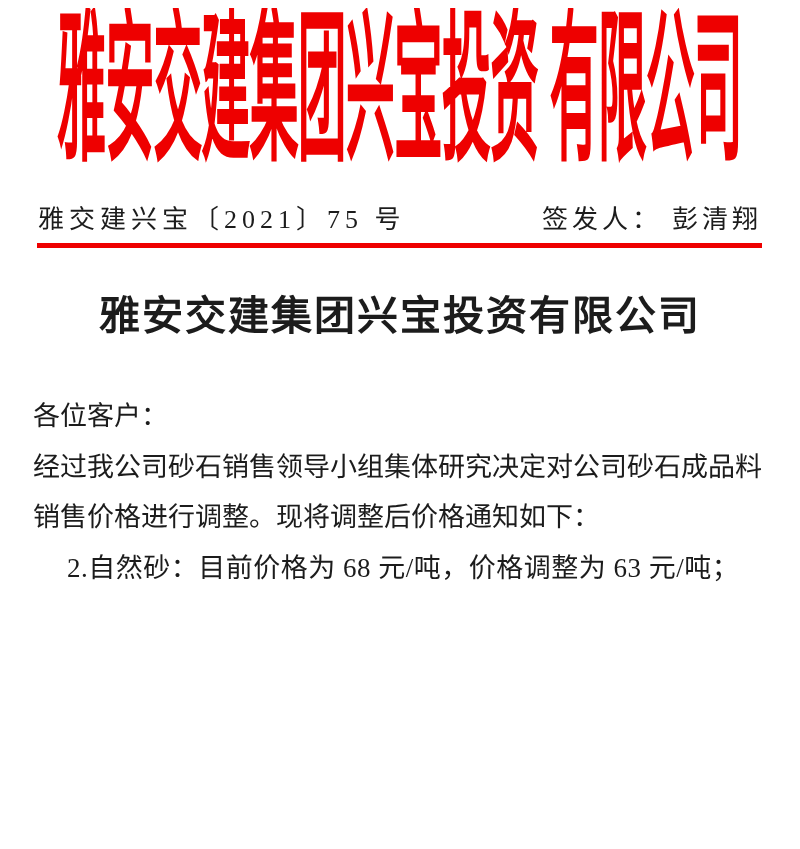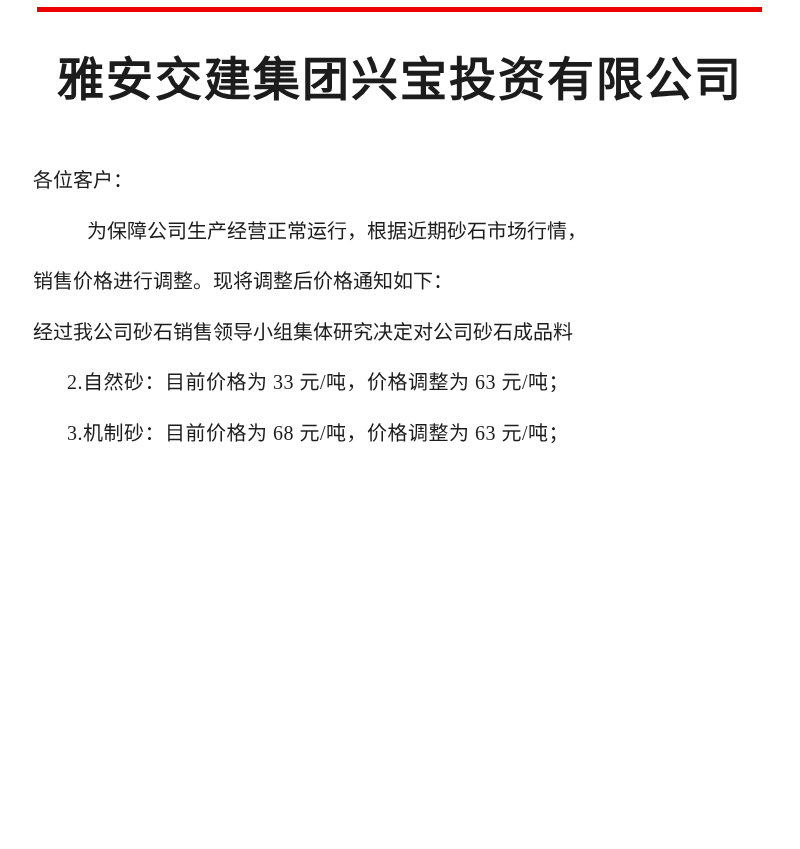--- a/index.html
+++ b/index.html
@@ -53,55 +53,62 @@
     height: 5px;
     background: var(--accent, #ee0000);
     margin: 7px 38px 0 37px;
   }
 
   
   .doc-title {
     margin-top: 42px;
     text-align: center;
     font-weight: bold;
-    font-size: 47px;
+    font-size: 41px;
     line-height: 53px;
     letter-spacing: 2px;
     white-space: nowrap;
   }
 
   
   .body {
     margin: 48px 50px 0 33px;
-    font-size: 20px;
+    font-size: 27px;
     line-height: 50.6px;
   }
   .body > div { white-space: nowrap; }
   .para-indent { text-indent: 54px; }
   .section-heading { padding-left: 54px; font-weight: bold; letter-spacing: 1px; }
   .price-item { padding-left: 34px; letter-spacing: 0.5px; }
 </style>
 </head>
 <body>
 
 <div class="page">
 
+  <div class="letterhead-wrap">
+    <div class="letterhead">雅安交建集团兴宝投资 有限公司</div>
+  </div>
 
+  <div class="docline">
+    <span class="doc-number">雅交建兴宝〔2021〕75 号</span>
+    <span class="issuer">
+      <span>签发人：</span><span class="issuer-name">彭清翔</span>
+    </span>
+  </div>
 
   <div class="red-rule"></div>
 
   <div class="doc-title">
     <div>雅安交建集团兴宝投资有限公司</div>
   </div>
 
   <div class="body">
     <div>各位客户：</div>
 
-    <div class="para-indent">为保障公司生产经营正常运行，根据近期砂石市场行情，</div>
+    <div>经过我公司砂石销售领导小组集体研究决定对公司砂石成品料</div>
     <div>销售价格进行调整。现将调整后价格通知如下：</div>
-    <div>经过我公司砂石销售领导小组集体研究决定对公司砂石成品料</div>
 
 
-    <div class="price-item">2.自然砂：目前价格为 33 元/吨，价格调整为 63 元/吨；</div>
-    <div class="price-item">3.机制砂：目前价格为 68 元/吨，价格调整为 63 元/吨；</div>
+    <div class="price-item">2.自然砂：目前价格为 68 元/吨，价格调整为 63 元/吨；</div>
   </div>
 
 </div>
 
 </body></html>

